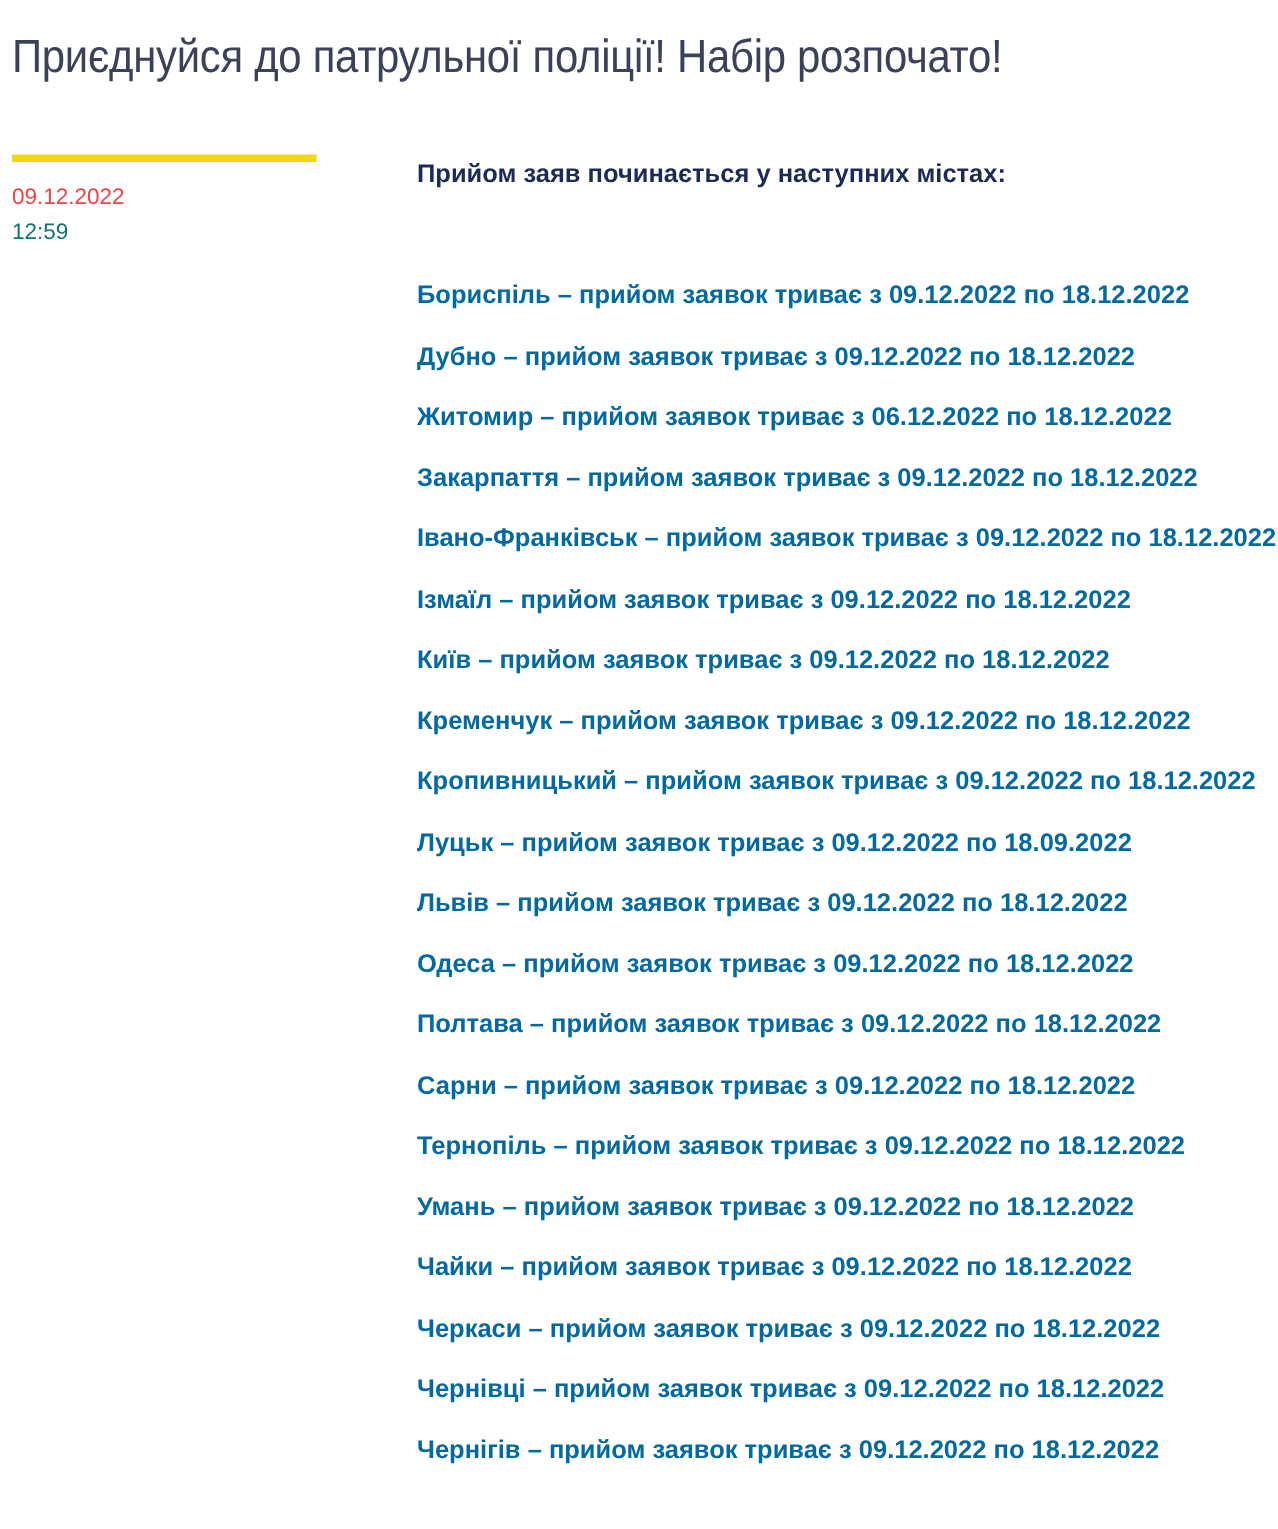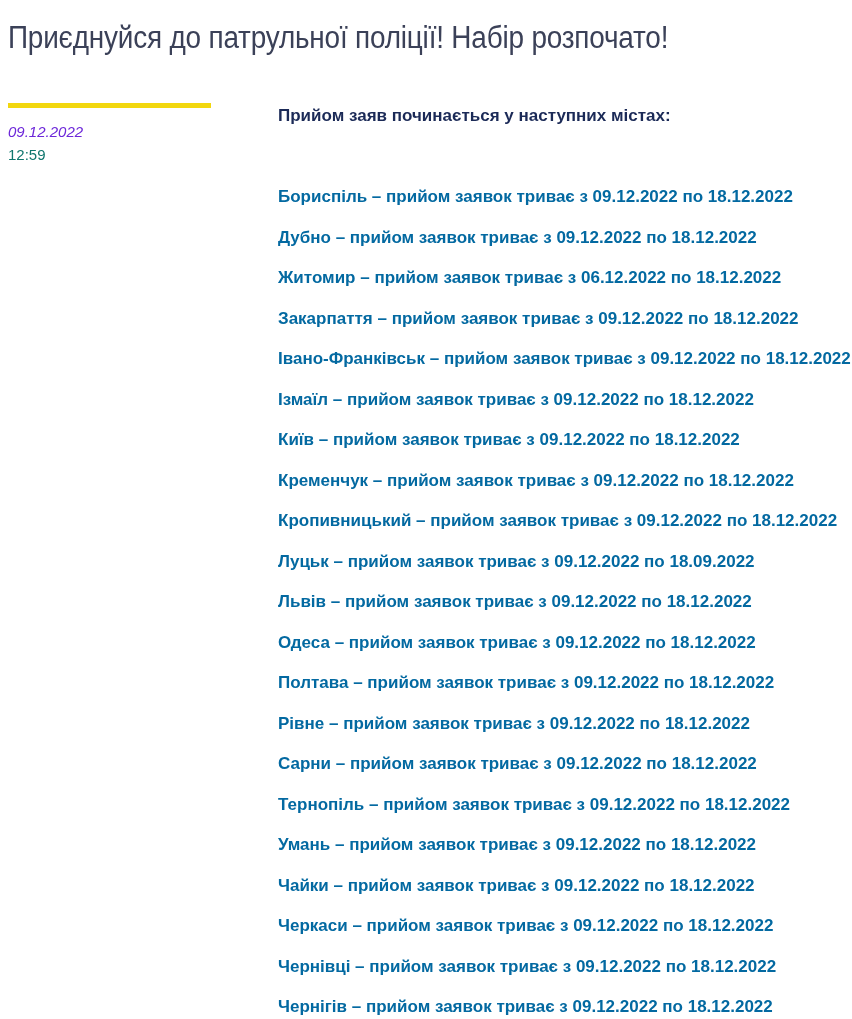--- a/index.html
+++ b/index.html
@@ -39,22 +39,21 @@
   }
   .accent-line {
     width: 203px;
     height: 5px;
     background: #f2d70e;
   }
   .meta-date {
     margin-top: 12px;
     font-size: 15px;
     line-height: 23px;
-    color: #6d28d9;
-    font-style: italic;
+    color: #ef4444;
   }
   .meta-time {
     font-size: 15px;
     line-height: 23px;
     color: #0f766e;
   }
   .body-col {
     flex: 1 1 auto;
     padding-top: 3px;
   }
@@ -99,21 +98,20 @@
           <p class="city-line">Закарпаття – прийом заявок триває з 09.12.2022 по 18.12.2022</p>
           <p class="city-line">Івано-Франківськ – прийом заявок триває з 09.12.2022 по 18.12.2022</p>
           <p class="city-line">Ізмаїл – прийом заявок триває з 09.12.2022 по 18.12.2022</p>
           <p class="city-line">Київ – прийом заявок триває з 09.12.2022 по 18.12.2022</p>
           <p class="city-line">Кременчук – прийом заявок триває з 09.12.2022 по 18.12.2022</p>
           <p class="city-line">Кропивницький – прийом заявок триває з 09.12.2022 по 18.12.2022</p>
           <p class="city-line">Луцьк – прийом заявок триває з 09.12.2022 по 18.09.2022</p>
           <p class="city-line">Львів – прийом заявок триває з 09.12.2022 по 18.12.2022</p>
           <p class="city-line">Одеса – прийом заявок триває з 09.12.2022 по 18.12.2022</p>
           <p class="city-line">Полтава – прийом заявок триває з 09.12.2022 по 18.12.2022</p>
-          <p class="city-line">Рівне – прийом заявок триває з 09.12.2022 по 18.12.2022</p>
           <p class="city-line">Сарни – прийом заявок триває з 09.12.2022 по 18.12.2022</p>
           <p class="city-line">Тернопіль – прийом заявок триває з 09.12.2022 по 18.12.2022</p>
           <p class="city-line">Умань – прийом заявок триває з 09.12.2022 по 18.12.2022</p>
           <p class="city-line">Чайки – прийом заявок триває з 09.12.2022 по 18.12.2022</p>
           <p class="city-line">Черкаси – прийом заявок триває з 09.12.2022 по 18.12.2022</p>
           <p class="city-line">Чернівці – прийом заявок триває з 09.12.2022 по 18.12.2022</p>
           <p class="city-line">Чернігів – прийом заявок триває з 09.12.2022 по 18.12.2022</p>
         </div>
     </main>
 

